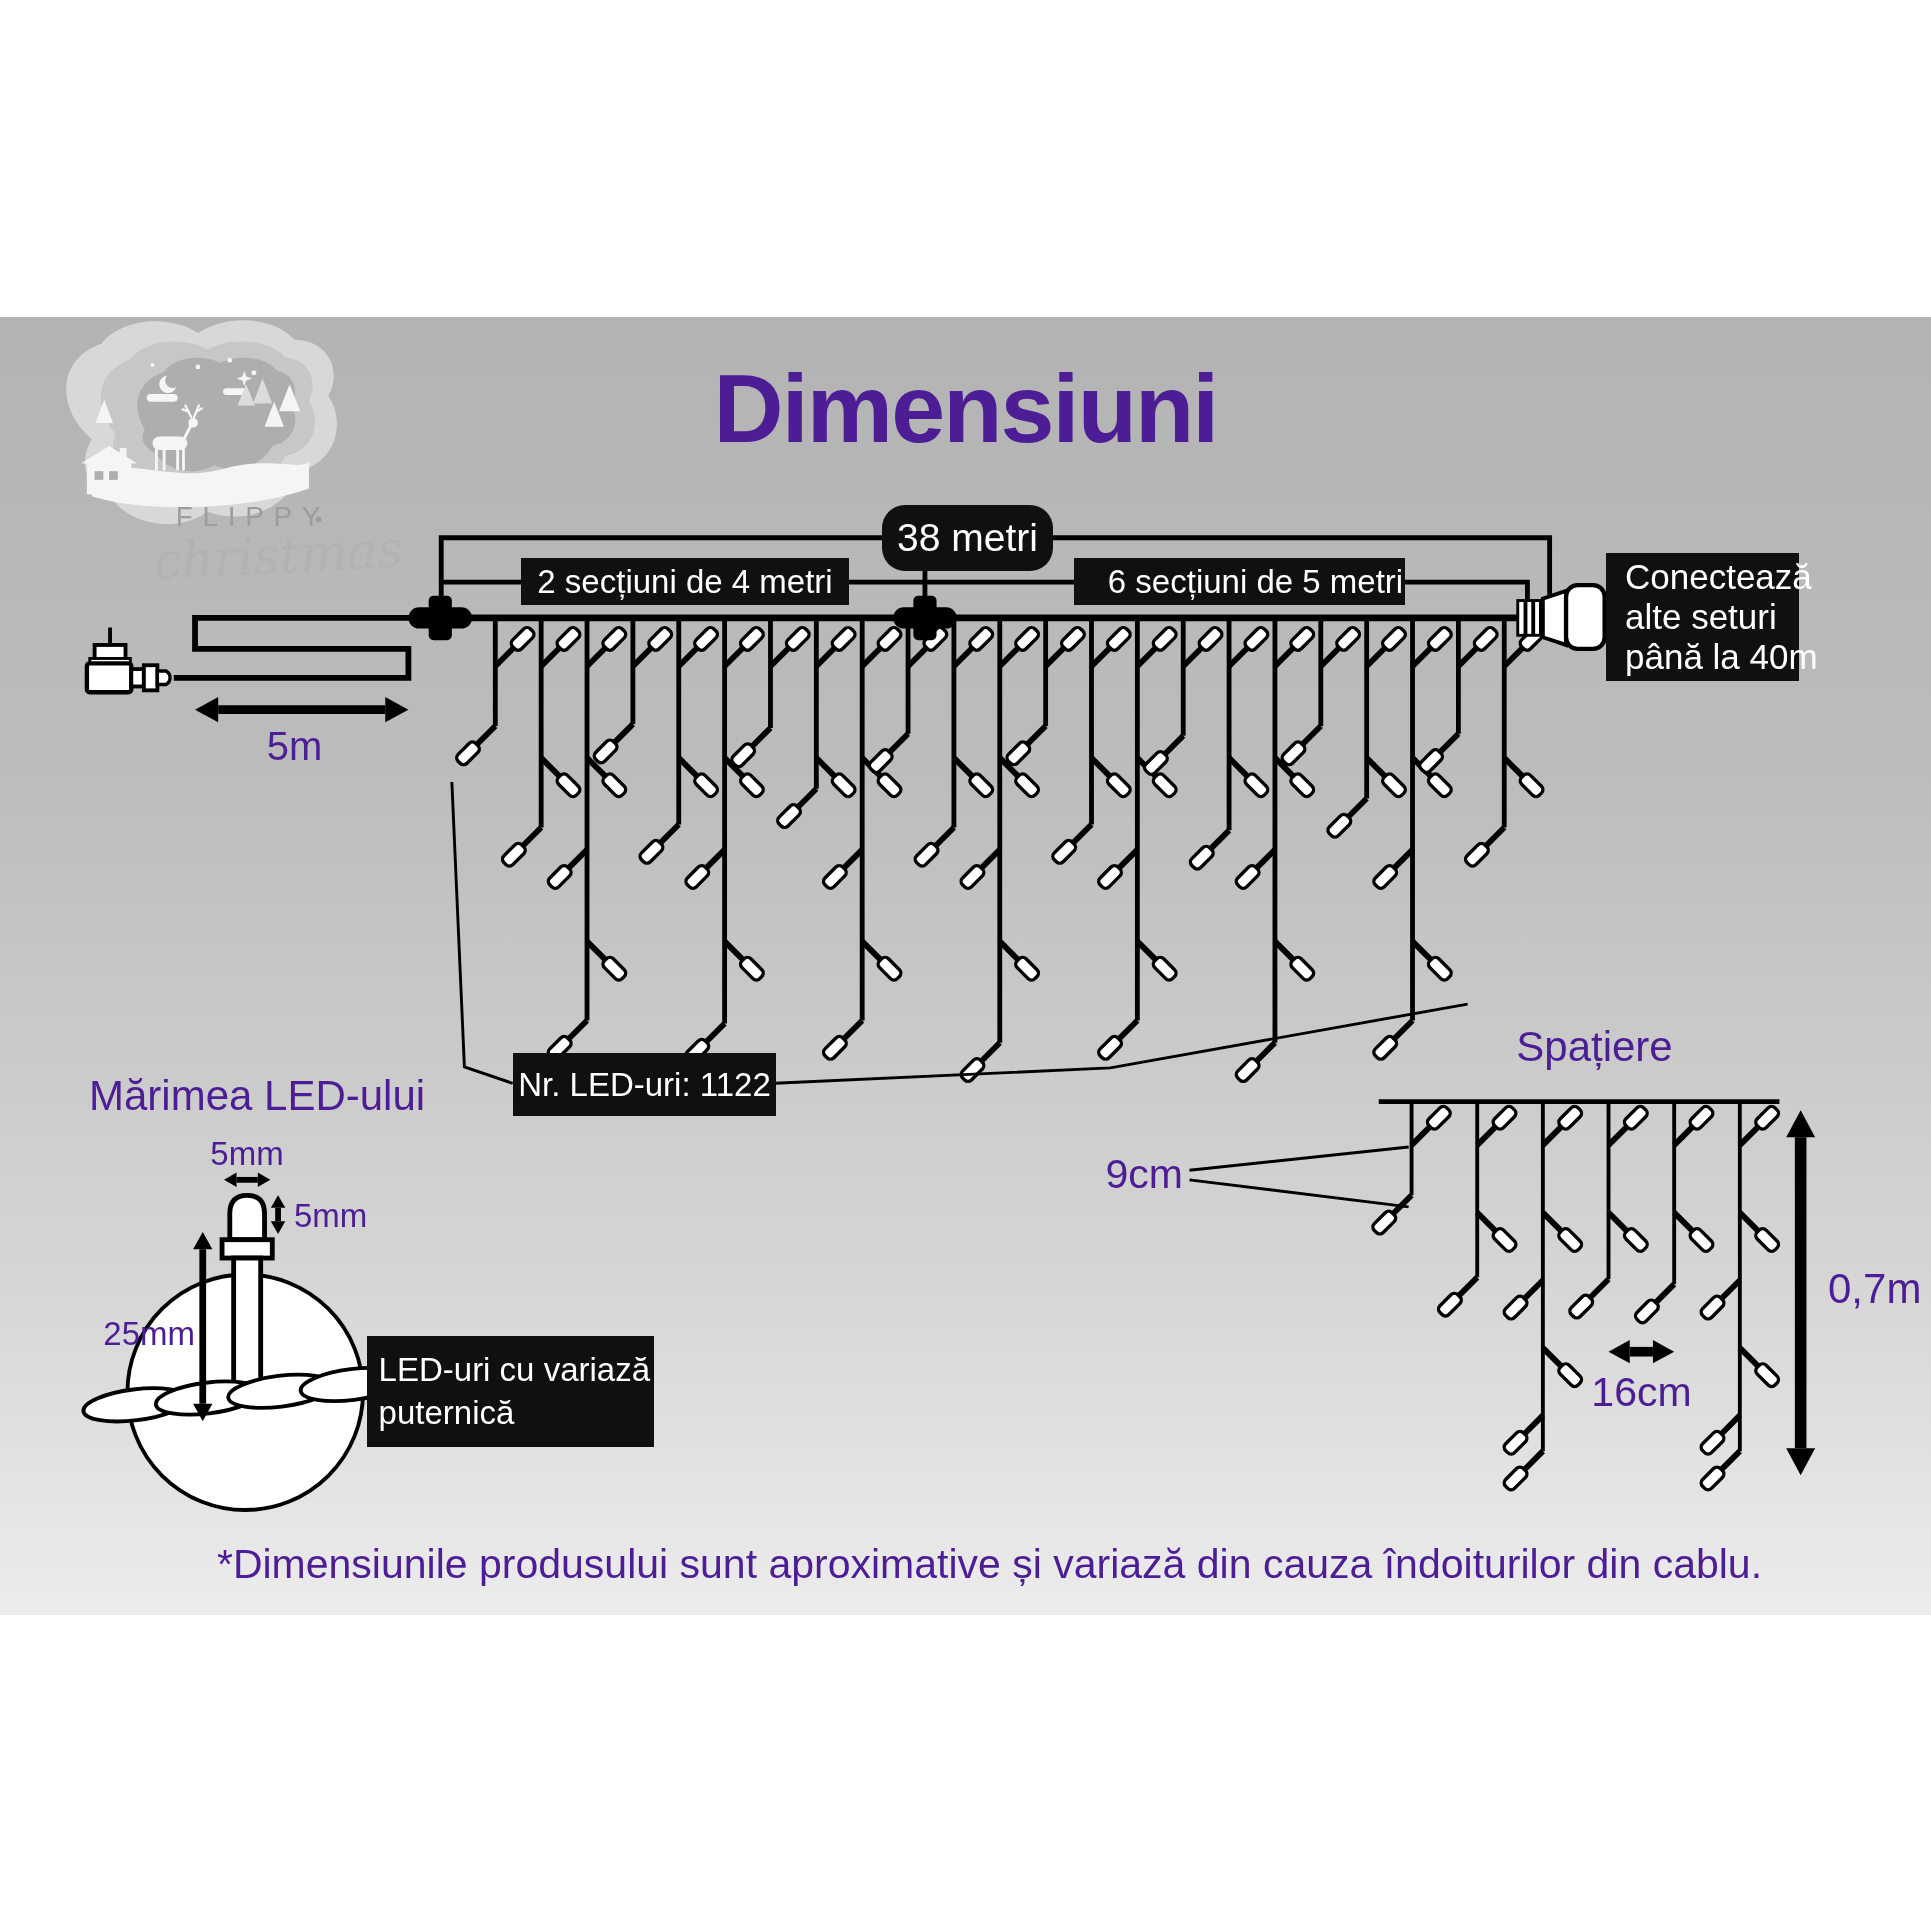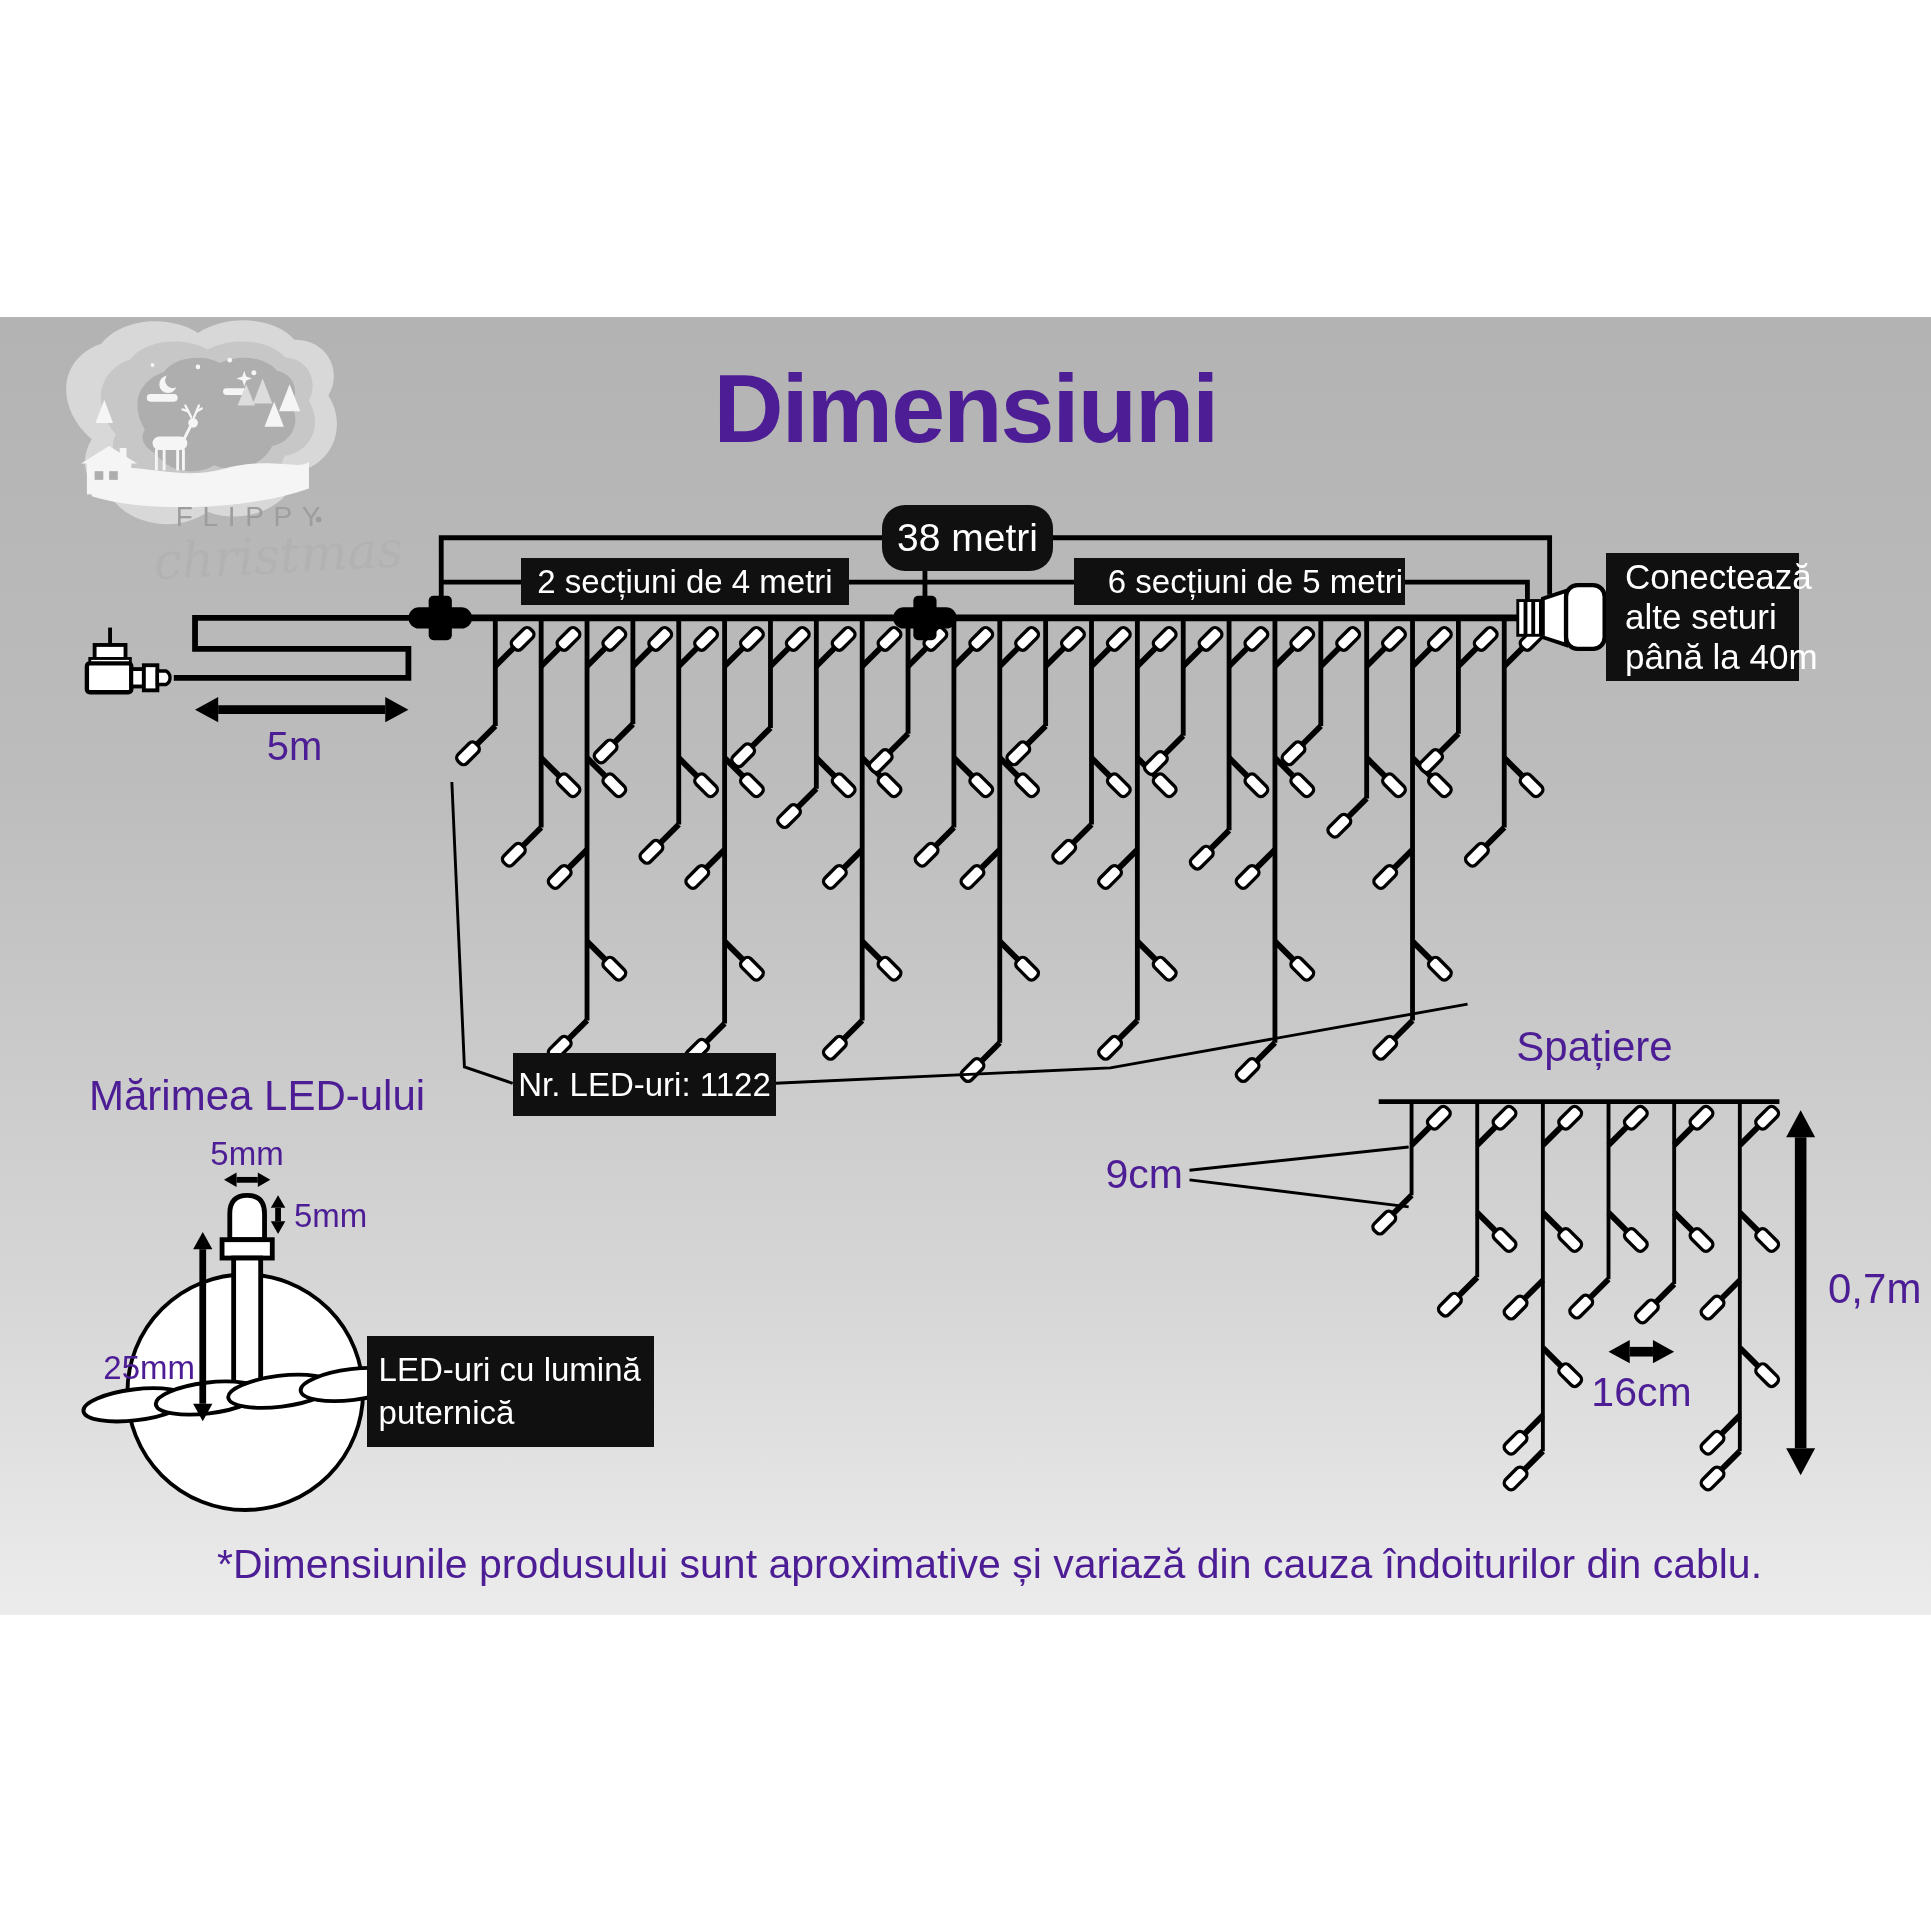--- a/index.html
+++ b/index.html
@@ -21,21 +21,21 @@
   #boxNote{left:367px;top:1336px;width:287px;height:111px;font-size:33px;
            flex-direction:column;align-items:flex-start;padding-left:11.6px;line-height:1.3;}
   #lead5m{left:222px;top:724px;width:145px;text-align:center;font-size:40px;}
   #marimea{left:89px;top:1072px;font-size:42px;}
   #spatiere{left:1445px;top:1023px;width:299px;text-align:center;font-size:42px;}
   #cm9{left:1062px;top:1151px;width:121px;text-align:right;font-size:41px;}
   #cm16{left:1574px;top:1369px;width:135px;text-align:center;font-size:41px;}
   #m07{left:1828px;top:1265px;font-size:42px;}
   #mm5w{left:189px;top:1135px;width:116px;text-align:center;font-size:33px;}
   #mm5h{left:294px;top:1197px;font-size:33px;}
-  #mm25{left:85px;top:1315px;width:110px;text-align:right;font-size:33px;margin-top:34px;}
+  #mm25{left:85px;top:1315px;width:110px;text-align:right;font-size:33px;}
   #footnote{left:0;right:0;top:1541px;text-align:center;font-size:41px;padding-left:48px;}
   .logo-brand{font-family:"Liberation Sans",sans-serif;letter-spacing:10px;font-size:29px;fill:#9d9d9d;}
   .logo-script{font-family:"DejaVu Serif",serif;font-style:italic;font-size:52px;fill:#b2b2b2;}
 </style>
 </head>
 <body>
 
 <div id="page">
   <div id="panel"></div>
 
@@ -452,21 +452,21 @@
   <div class="lbl" id="box38">38 metri</div>
   <div class="lbl" id="boxA">2 secțiuni de 4 metri</div>
   <div class="lbl" id="boxB">6 secțiuni de 5 metri</div>
   <div class="lbl" id="boxConnect">
     <span>Conectează</span>
     <span>alte seturi</span>
     <span>până la 40m</span>
   </div>
   <div class="lbl" id="boxLed">Nr. LED-uri: 1122</div>
   <div class="lbl" id="boxNote">
-    <span>LED-uri cu lumină</span>
+    <span>LED-uri cu variază</span>
     <span>puternică</span>
   </div>
 
   <div class="txt" id="lead5m">5m</div>
   <div class="txt" id="marimea">Mărimea LED-ului</div>
   <div class="txt" id="spatiere">Spațiere</div>
   <div class="txt" id="cm9">9cm</div>
   <div class="txt" id="cm16">16cm</div>
   <div class="txt" id="m07">0,7m</div>
   <div class="txt" id="mm5w">5mm</div>

